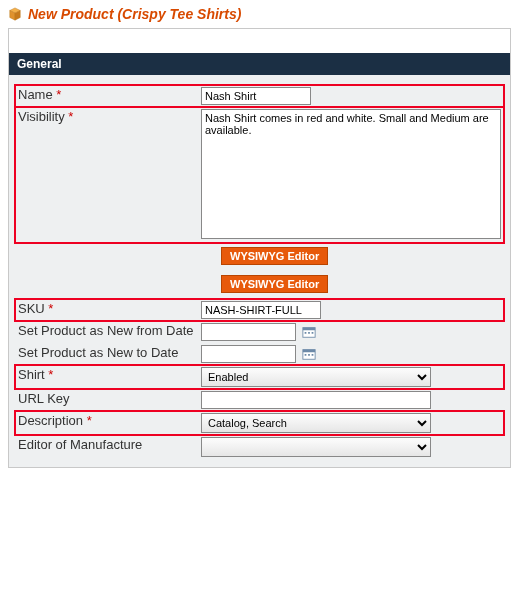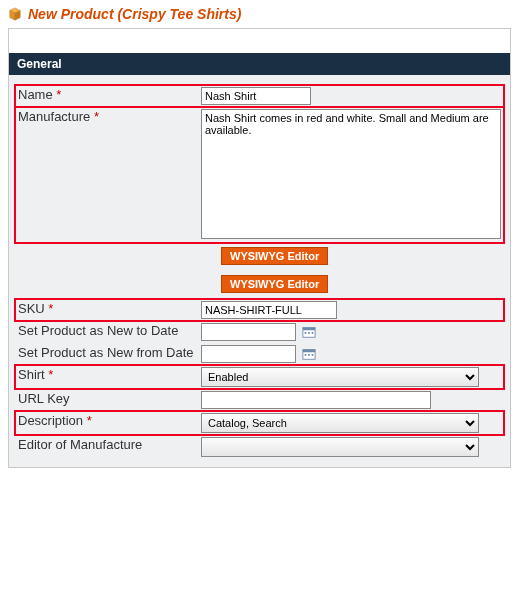--- a/index.html
+++ b/index.html
@@ -12,21 +12,21 @@
   .body { background: #eef0f1; padding: 10px 6px 8px 6px; }
   table.form { width: 100%; border-collapse: collapse; }
   table.form td { vertical-align: top; padding: 2px 3px; }
   td.lbl { width: 185px; color: #333; font-size: 13px; padding-top: 4px; }
   .req { color: #c00; }
   .hl-row { outline: 2.5px solid #e02; outline-offset: -1px; }
   input.txt { height: 18px; border: 1px solid #888; background: #fff; font: 11px Arial; padding: 1px 3px; }
   textarea.ta { width: 300px; height: 130px; border: 1px solid #888; font: 11px Arial; padding: 2px 3px; resize: none; background:#fff; }
   .btn-orange { display: inline-block; background: #e7590b; color: #fff; border: 1px solid #b94400; font: bold 11px Arial; padding: 2px 8px; cursor: pointer; margin-left: 20px; }
   .date-wrap { display: flex; align-items: center; gap: 6px; }
-  select.sel { height: 20px; border: 1px solid #888; background: linear-gradient(#fdfdfd,#e6e6e6); font: 11px Arial; padding: 1px 2px; width: 278px; }
+  select.sel { height: 20px; border: 1px solid #888; background: linear-gradient(#fdfdfd,#e6e6e6); font: 11px Arial; padding: 1px 2px; width: 230px; }
   .cal-icon { width: 14px; height: 14px; display: inline-block; }
   .cube-icon { width: 14px; height: 14px; display: inline-block; }
 </style>
 </head>
 <body>
 
 <div class="page">
   <div class="page-title-row">
     <span class="cube-icon">
       <svg viewBox="0 0 16 16">
@@ -43,56 +43,56 @@
     <div class="body">
       <table class="form">
 
         <tbody>
             <tr class="hl-row">
           <td class="lbl"><span>Name</span> <span class="req">*</span></td>
           <td><input class="txt" style="width: 110px;" value="Nash Shirt"></td>
         </tr>
 
         <tr class="hl-row">
-          <td class="lbl"><span>Manufacture</span> <span class="req">*</span></td>
+          <td class="lbl"><span>Visibility</span> <span class="req">*</span></td>
           <td><textarea class="ta" style="">Nash Shirt comes in red and white. Small and Medium are available.</textarea></td>
         </tr>
         <tr>
           <td></td>
           <td style="padding-top:4px;padding-bottom:6px;"><button class="btn-orange">WYSIWYG Editor</button></td>
         </tr>
 
         <tr>
           <td></td>
           <td style="padding-top:4px;padding-bottom:6px;"><button class="btn-orange">WYSIWYG Editor</button></td>
         </tr>
 
         <tr class="hl-row">
           <td class="lbl"><span>SKU</span> <span class="req">*</span></td>
-          <td><input class="txt" style="width: 136px;" value="NASH-SHIRT-FULL"></td>
+          <td><input class="txt" style="width: 120px;" value="NASH-SHIRT-FULL"></td>
         </tr>
 
         <tr>
-          <td class="lbl"><span>Set Product as New to Date</span></td>
+          <td class="lbl"><span>Set Product as New from Date</span></td>
           <td>
                 <div class="date-wrap">
             <input class="txt" style="width: 95px;" value="">
             <span class="cal-icon"><svg viewBox="0 0 16 16">
                       <rect x="1" y="3" width="14" height="11" fill="#fff" stroke="#6d8aa8"></rect>
                       <rect x="1" y="3" width="14" height="3" fill="#6d8aa8"></rect>
                       <rect x="3" y="8" width="2" height="2" fill="#6d8aa8"></rect>
                       <rect x="7" y="8" width="2" height="2" fill="#6d8aa8"></rect>
                       <rect x="11" y="8" width="2" height="2" fill="#6d8aa8"></rect>
                     </svg></span>
           </div>
               </td>
         </tr>
 
         <tr>
-          <td class="lbl"><span>Set Product as New from Date</span></td>
+          <td class="lbl"><span>Set Product as New to Date</span></td>
           <td>
                 <div class="date-wrap">
             <input class="txt" style="width: 95px;" value="">
             <span class="cal-icon"><svg viewBox="0 0 16 16">
                       <rect x="1" y="3" width="14" height="11" fill="#fff" stroke="#6d8aa8"></rect>
                       <rect x="1" y="3" width="14" height="3" fill="#6d8aa8"></rect>
                       <rect x="3" y="8" width="2" height="2" fill="#6d8aa8"></rect>
                       <rect x="7" y="8" width="2" height="2" fill="#6d8aa8"></rect>
                       <rect x="11" y="8" width="2" height="2" fill="#6d8aa8"></rect>
                     </svg></span>

